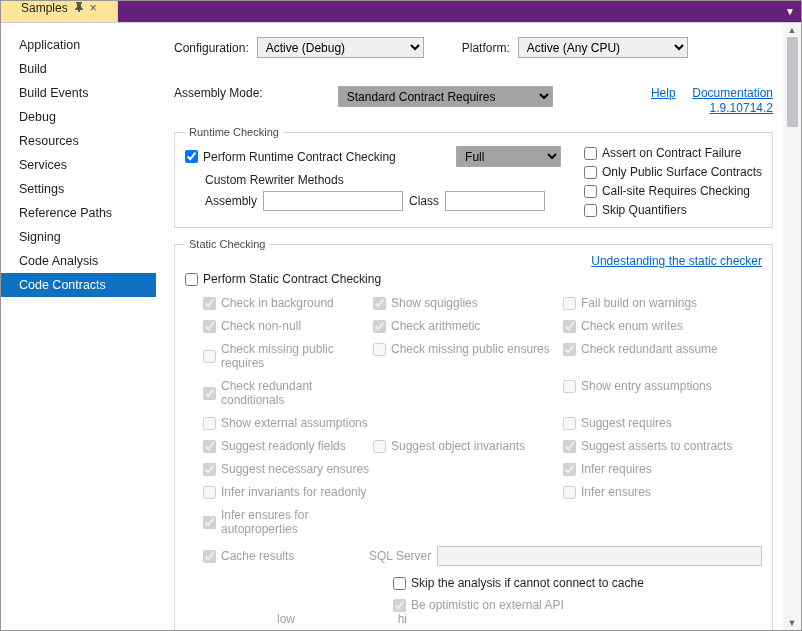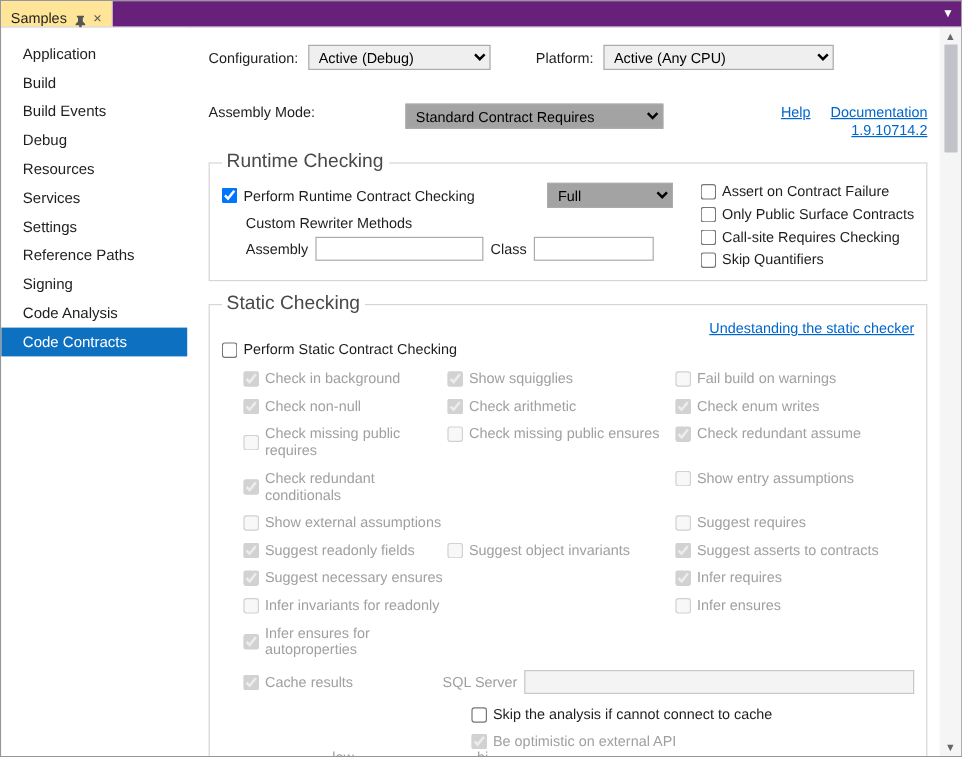--- a/index.html
+++ b/index.html
@@ -1,40 +1,40 @@
 <!DOCTYPE html>
 <html><head>
 <meta charset="utf-8">
 <style>
   * { box-sizing: border-box; font-family: "Segoe UI", Tahoma, sans-serif; font-size: 12px; }
   body { margin: 0; background: #fff; color: #1e1e1e; }
   .window { width: 802px; height: 631px; display: flex; flex-direction: column; border: 1px solid #969696; }
   .titlebar { height: 22px; background: #eeeef2; display: flex; align-items: stretch; border-bottom: 1px solid #cccedb; }
-  .tab { background: #ffe597; padding: 0 8px; display: flex; align-items: flex-end; gap: 6px; font-size: 12px; color: #1e1e1e; border-right: 1px solid #cccedb; }
+  .tab { background: #ffe597; padding: 0 20px; display: flex; align-items: flex-start; gap: 6px; font-size: 12px; color: #1e1e1e; border-right: 1px solid #cccedb; }
   .tab .pin { width: 10px; height: 10px; display: inline-block; }
   .tab .close { font-family: sans-serif; font-size: 12px; color: #555; cursor: pointer; }
   .titlebar-rest { flex: 1; background: #68217a; display: flex; justify-content: flex-end; align-items: center; padding-right: 6px; }
   .titlebar-rest .chev { color: #fff; font-size: 10px; }
   .body { flex: 1; display: flex; overflow: hidden; }
   .sidebar { width: 155px; background: #fff; padding-top: 10px; }
   .sidebar-item { padding: 5px 10px 5px 18px; font-size: 12.5px; color: #1e1e1e; cursor: pointer; position: relative; }
   .sidebar-item.selected { background: #0e70c0; color: #fff; }
   .sidebar-item.selected::after { content: ""; position: absolute; right: -8px; top: 50%; margin-top: -8px; border: 8px solid transparent; border-left-color: #0e70c0; }
   .main { flex: 1; padding: 14px 10px 2px 18px; overflow-y: auto; position: relative; }
   .scrollbar { width: 18px; background: #f5f5f5; display: flex; flex-direction: column; align-items: center; padding: 2px 0; }
   .scrollbar .arrow { font-size: 9px; color: #666; }
   .scrollbar .thumb { width: 11px; height: 90px; background: #c2c3c9; margin-top: 2px; border-radius: 1px; }
   .row { display: flex; align-items: center; gap: 8px; margin-bottom: 10px; }
   label.lab { font-size: 12px; color: #1e1e1e; }
   select { height: 21px; border: 1px solid #ababab; background: #efefef; font-size: 12px; padding: 0 4px; }
   select.light { background: #a3a3a3; margin-left: 47px; }
   input[type=text] { height: 20px; border: 1px solid #ababab; padding: 0 4px; font-size: 12px; }
   .link { color: #0066cc; text-decoration: underline; cursor: pointer; }
   fieldset { border: 1px solid #d6d6d6; margin: 0 0 10px 0; padding: 8px 10px 10px 10px; }
-  legend { padding: 0 4px; font-size: 16px; color: #494949; }
+  legend { padding: 0 4px; font-size: 11px; color: #494949; }
   .cb { display: flex; align-items: center; gap: 5px; font-size: 12px; }
   .cb input { margin: 0; width: 13px; height: 13px; }
   .cb.disabled { color: #a0a0a0; }
   .cb.disabled input { accent-color: #bdbdbd; }
   .grid { display: grid; grid-template-columns: 170px 190px 190px; row-gap: 9px; margin-top: 10px; margin-left: 18px; }
   .sqlrow { display: flex; align-items: center; gap: 6px; margin-top: 10px; margin-left: 18px; }
   .sqlrow input[type=text] { flex: 1; background: #f4f4f4; border: 1px solid #c8c8c8; }
   .slider-row { display: flex; align-items: center; gap: 6px; margin-left: 18px; margin-top: 24px; text-decoration: underline; }
   .slider-labels { display: flex; justify-content: space-between; width: 130px; font-size: 11px; color: #a0a0a0; margin-left: 92px; }
   input[type=range] { width: 130px; }
@@ -75,26 +75,26 @@
         <div class="sidebar-item">Reference Paths</div>
         <div class="sidebar-item">Signing</div>
         <div class="sidebar-item">Code Analysis</div>
         <div class="sidebar-item selected">Code Contracts</div>
       </div>
 
   <div class="main">
 
     <div class="row">
       <label class="lab">Configuration:</label>
-      <select style="width:152px">
+      <select style="width:167px">
         <option>Active (Debug)</option>
       </select>
       <div style="width:22px"></div>
       <label class="lab">Platform:</label>
-      <select style="width:192px">
+      <select style="width:170px">
         <option>Active (Any CPU)</option>
       </select>
     </div>
 
     <div style="height:18px"></div>
 
     <div class="row" style="justify-content:flex-start; align-items:flex-start;gap:28px;">
       <label class="lab">Assembly Mode:</label>
       <select class="light" style="width:215px">
         <option>Standard Contract Requires</option>

